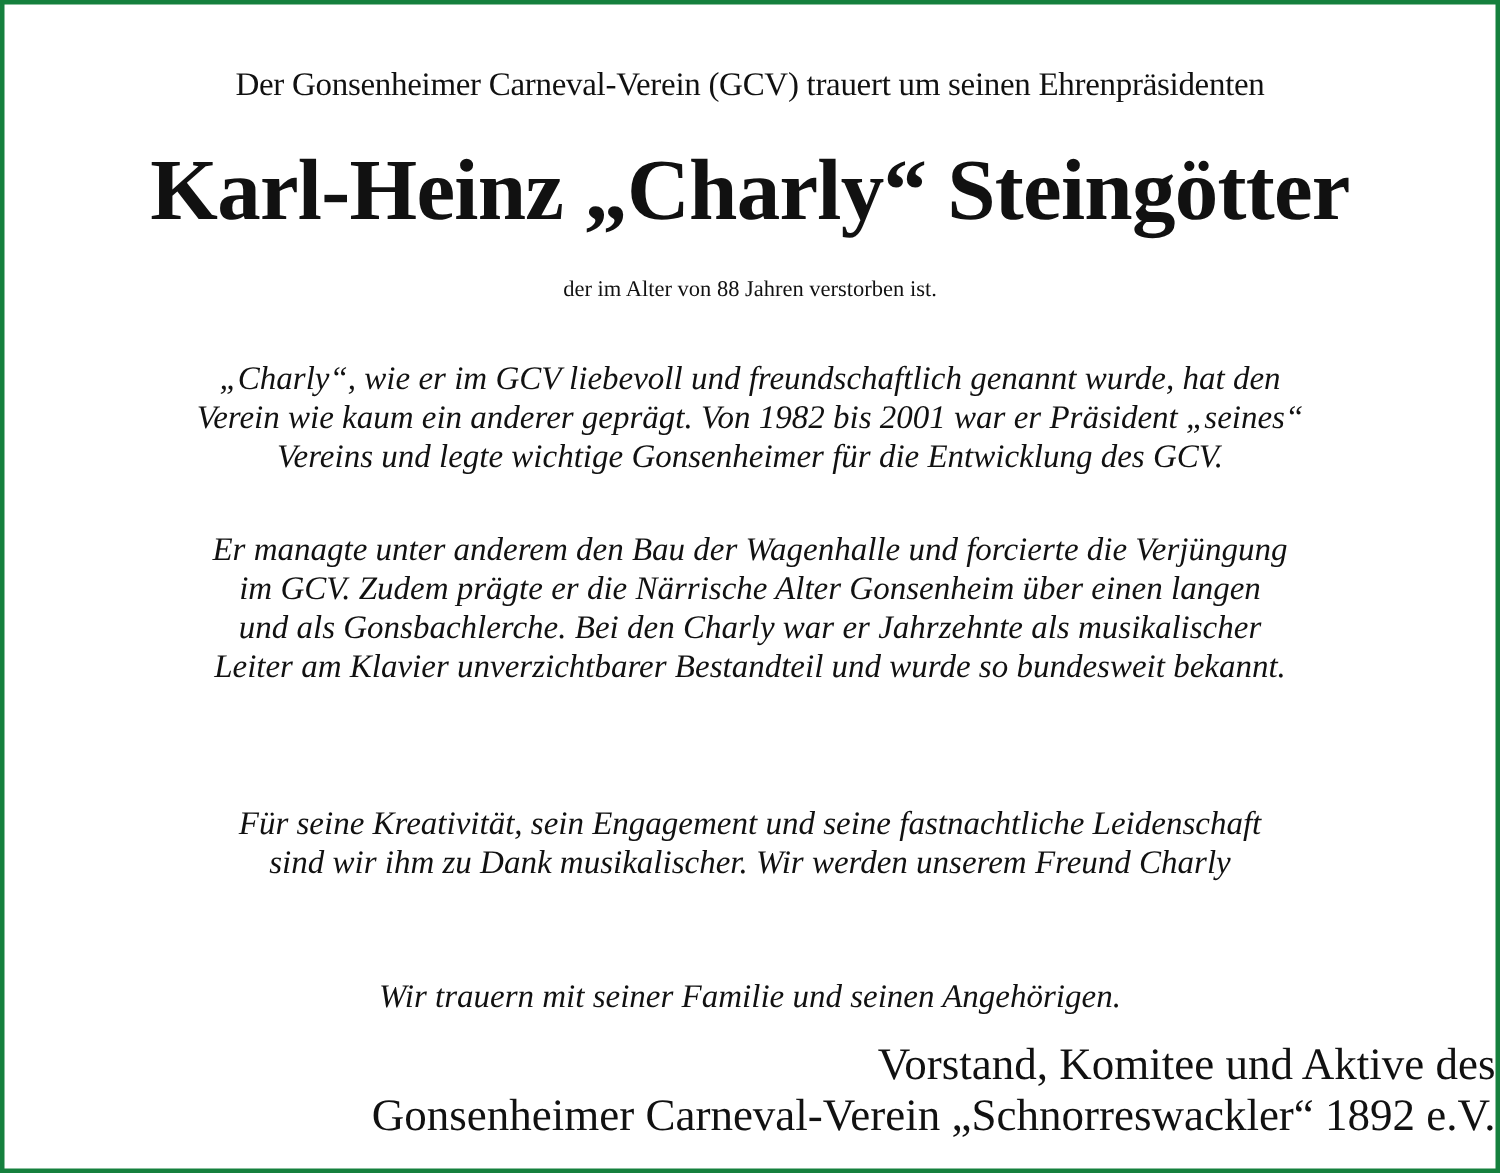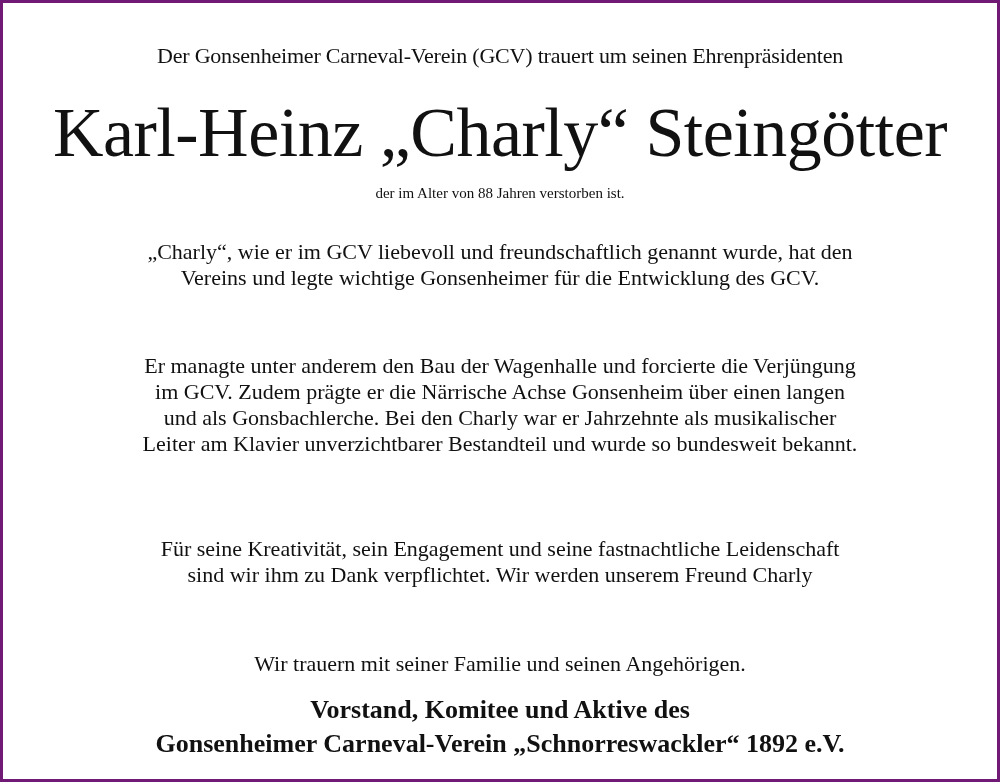--- a/index.html
+++ b/index.html
@@ -1,62 +1,63 @@
 <!DOCTYPE html>
 <html><head>
   <meta charset="utf-8">
   <style>
     html, body { margin: 0; padding: 0; background: #ffffff; }
     body { width: 1000px; height: 782px; overflow: hidden; }
     .frame {
       position: absolute; left: 0; top: 0;
       width: 1000px; height: 782px;
       box-sizing: border-box;
-      border: 3px solid #701a75;
+      border: 3px solid #15803d;
       background: #ffffff;
       color: #111111;
       font-family: "Liberation Serif", "DejaVu Serif", serif;
       text-align: center;
     }
     .line { position: absolute; left: 0; right: 0; white-space: nowrap; }
     .intro { top: 40px; font-size: 22px; letter-spacing: -0.2px; }
-    .name { top: 90px; font-size: 70px; font-weight: normal; letter-spacing: -0.5px; }
+    .name { top: 90px; font-size: 58px; font-weight: bold; letter-spacing: -0.5px; }
     .age { top: 182px; font-size: 15px; }
-    .para { position: absolute; left: 0; right: 0; font-size: 22px; line-height: 26px; }
+    .para { position: absolute; left: 0; right: 0; font-size: 22px; line-height: 26px; font-style: italic; }
     .para div { white-space: nowrap; }
     .p1 { top: 236px; }
     .p2 { top: 350px; }
     .p3 { top: 533px; text-align: center; }
     .p4 { top: 648px; }
-    .sig { position: absolute; left: 0; right: 0; top: 690px; font-size: 26px; font-weight: bold; line-height: 34px; }
+    .sig { position: absolute; left: 0; right: 0; top: 690px; font-size: 30px; font-weight: normal; line-height: 34px; text-align: right; }
     .sig div { white-space: nowrap; }
   </style>
 </head>
 <body>
 
 <div class="frame">
   <div class="line intro">Der Gonsenheimer Carneval-Verein (GCV) trauert um seinen Ehrenpräsidenten</div>
   <div class="line name">Karl-Heinz „Charly“ Steingötter</div>
   <div class="line age">der im Alter von 88 Jahren verstorben ist.</div>
 
   <div class="para p1">
     <div>„Charly“, wie er im GCV liebevoll und freundschaftlich genannt wurde, hat den</div>
+    <div>Verein wie kaum ein anderer geprägt. Von 1982 bis 2001 war er Präsident „seines“</div>
     <div>Vereins und legte wichtige Gonsenheimer für die Entwicklung des GCV.</div>
   </div>
 
   <div class="para p2">
     <div>Er managte unter anderem den Bau der Wagenhalle und forcierte die Verjüngung</div>
-    <div>im GCV. Zudem prägte er die Närrische Achse Gonsenheim über einen langen</div>
+    <div>im GCV. Zudem prägte er die Närrische Alter Gonsenheim über einen langen</div>
     <div>und als Gonsbachlerche. Bei den Charly war er Jahrzehnte als musikalischer</div>
     <div>Leiter am Klavier unverzichtbarer Bestandteil und wurde so bundesweit bekannt.</div>
   </div>
 
   <div class="para p3">
     <div>Für seine Kreativität, sein Engagement und seine fastnachtliche Leidenschaft</div>
-    <div>sind wir ihm zu Dank verpflichtet. Wir werden unserem Freund Charly</div>
+    <div>sind wir ihm zu Dank musikalischer. Wir werden unserem Freund Charly</div>
   </div>
 
   <div class="para p4">
     <div>Wir trauern mit seiner Familie und seinen Angehörigen.</div>
   </div>
 
   <div class="sig">
     <div>Vorstand, Komitee und Aktive des</div>
     <div>Gonsenheimer Carneval-Verein „Schnorreswackler“ 1892 e.V.</div>
   </div>

